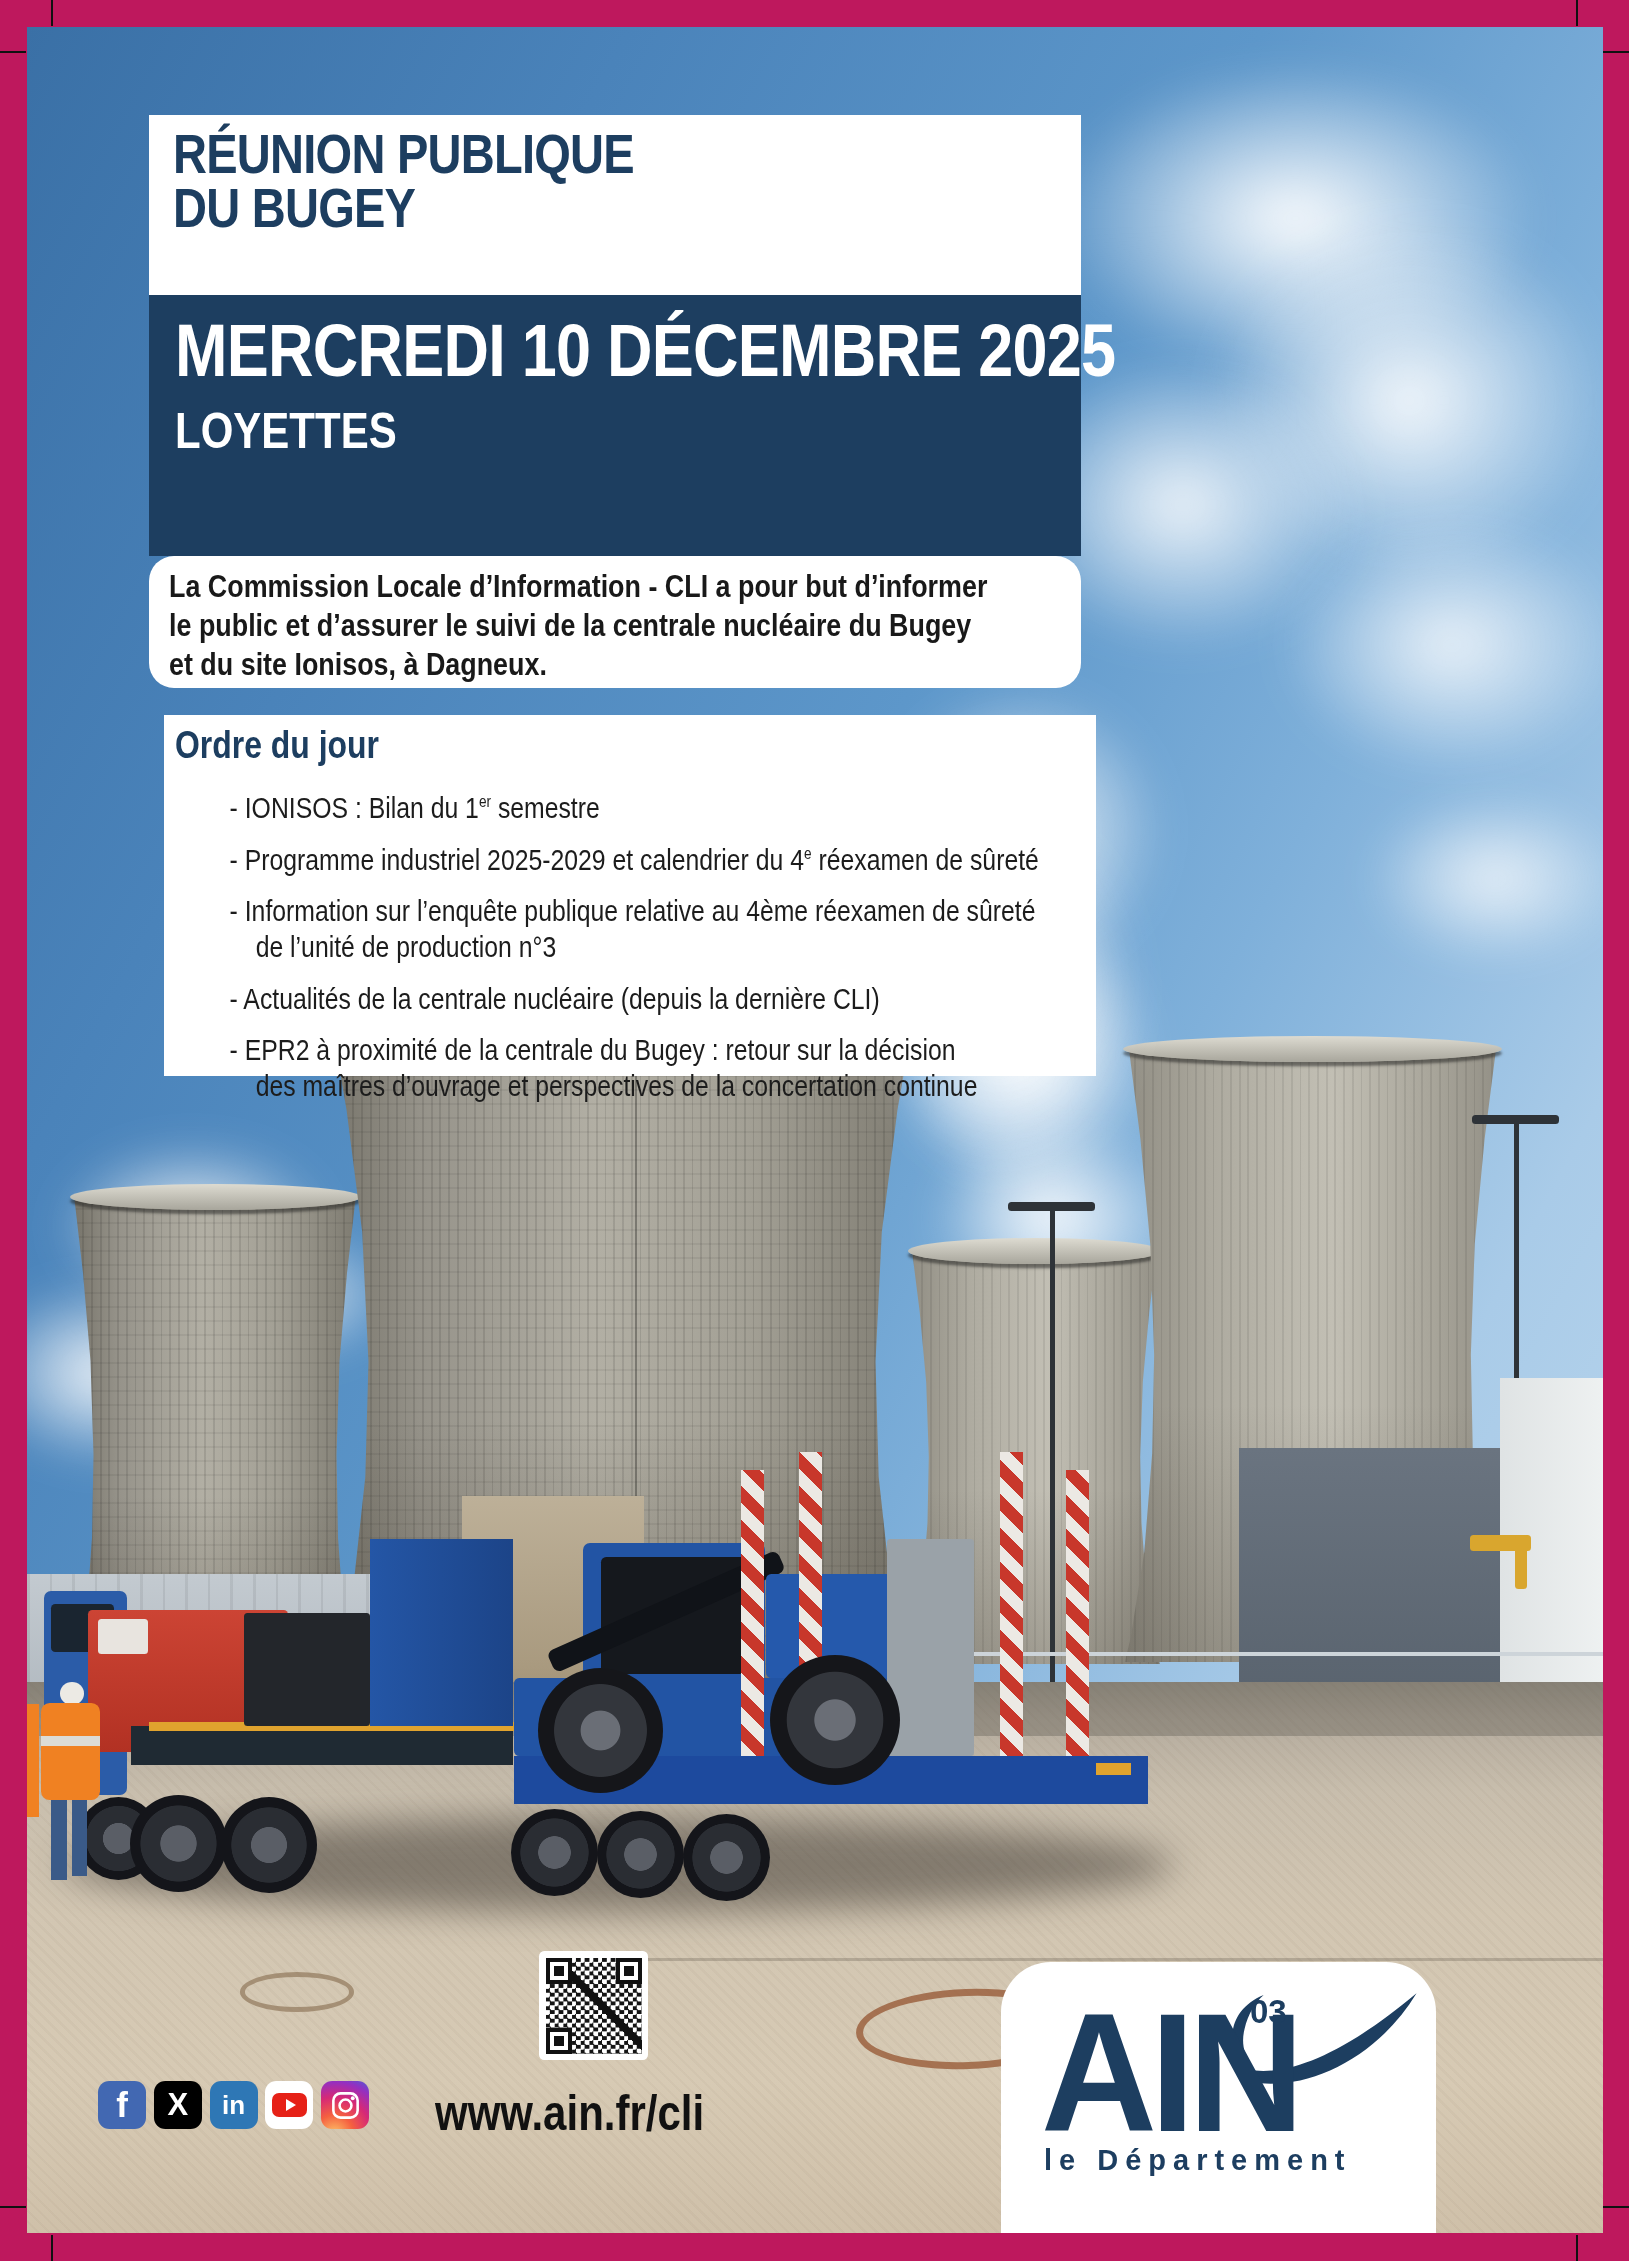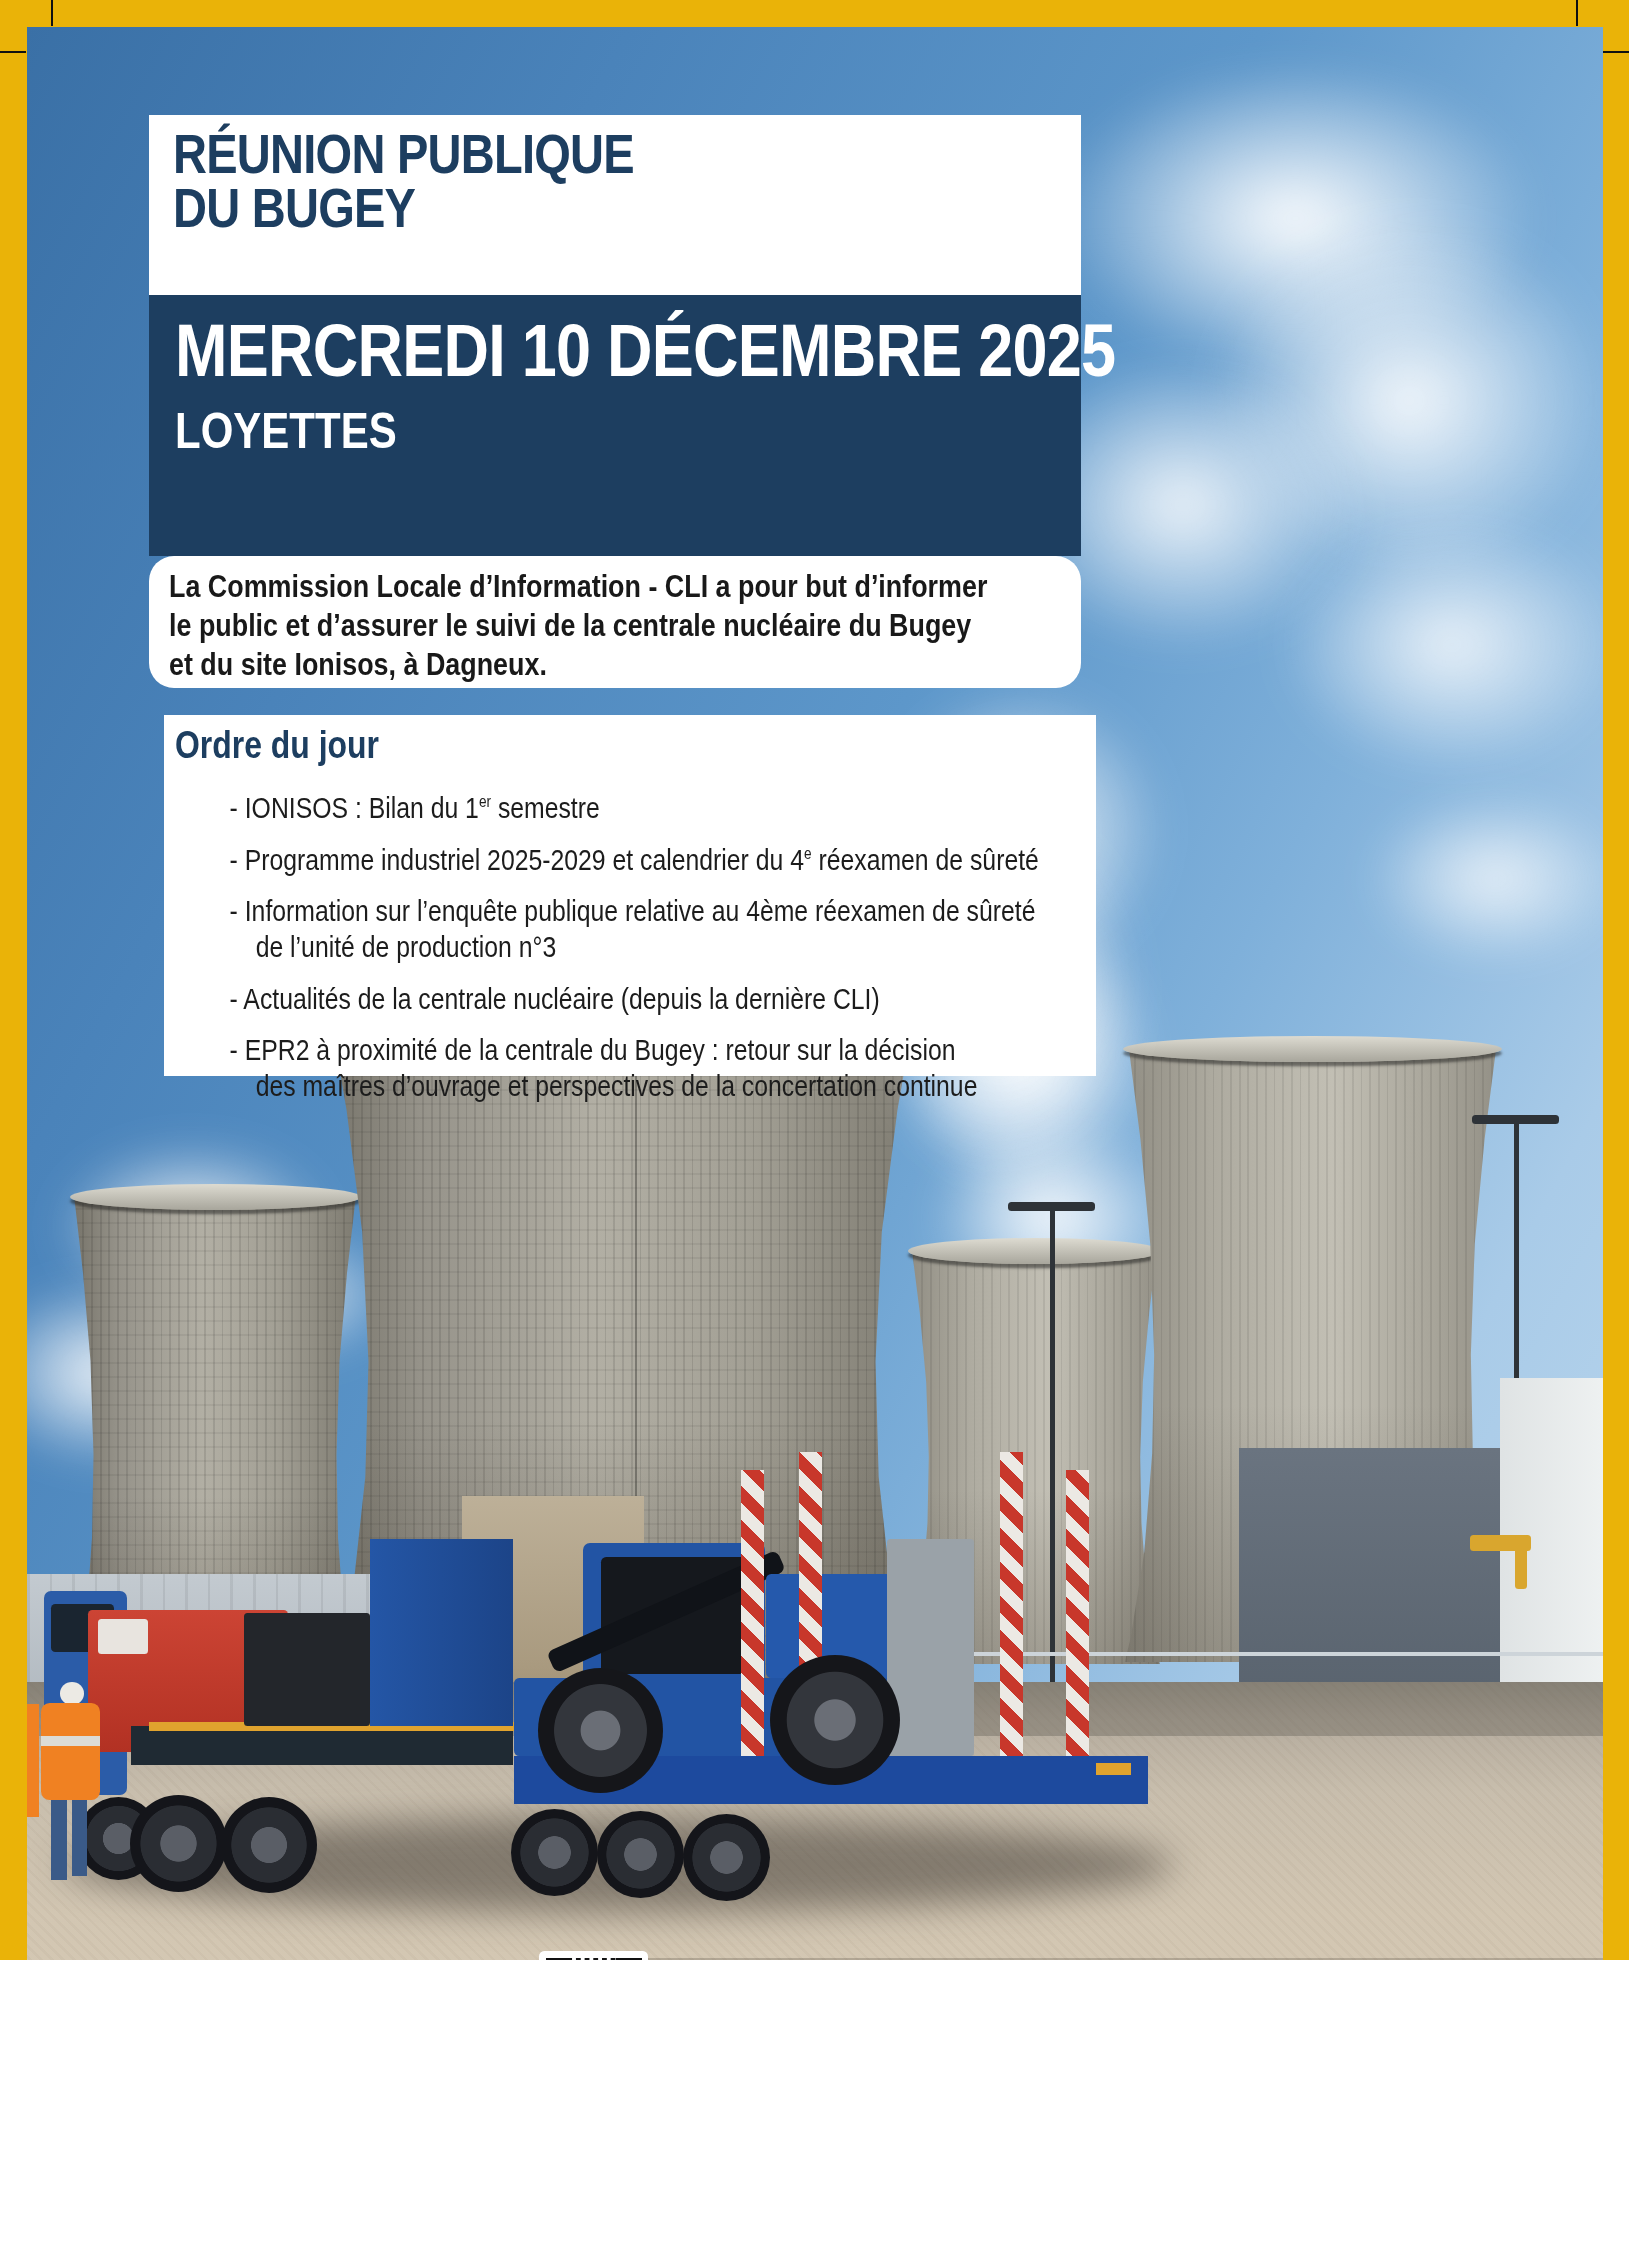--- a/index.html
+++ b/index.html
@@ -1,16 +1,16 @@
 <!DOCTYPE html>
 <html lang="fr" style="font-size:14px"><head>
 <meta charset="utf-8">
 <style>
   html,body{margin:0;padding:0;background:#ffffff;}
-  .page{position:relative;width:1629px;height:1960px;background:#eab308;overflow:hidden;
+  .page{position:relative;width:1629px;height:2261px;background:#be185d;overflow:hidden;
         font-family:"Liberation Sans", sans-serif;}
   
   .mark{position:absolute;background:#111;}
   
   .photo{position:absolute;left:27px;top:27px;width:1576px;height:2206px;overflow:hidden;
          background:linear-gradient(118deg,#3a70a6 0%,#4a83ba 22%,#5d97ca 45%,#7fb0da 62%,#a9cbe8 78%,#c4ddf0 100%);}
   .cloud{position:absolute;border-radius:50%;filter:blur(19px);background:radial-gradient(closest-side,rgba(255,255,255,.97),rgba(255,255,255,0));}
   
   .tower{position:absolute;}
   .tower .rim{position:absolute;top:0;left:1.5%;width:97%;height:26px;border-radius:50%;

